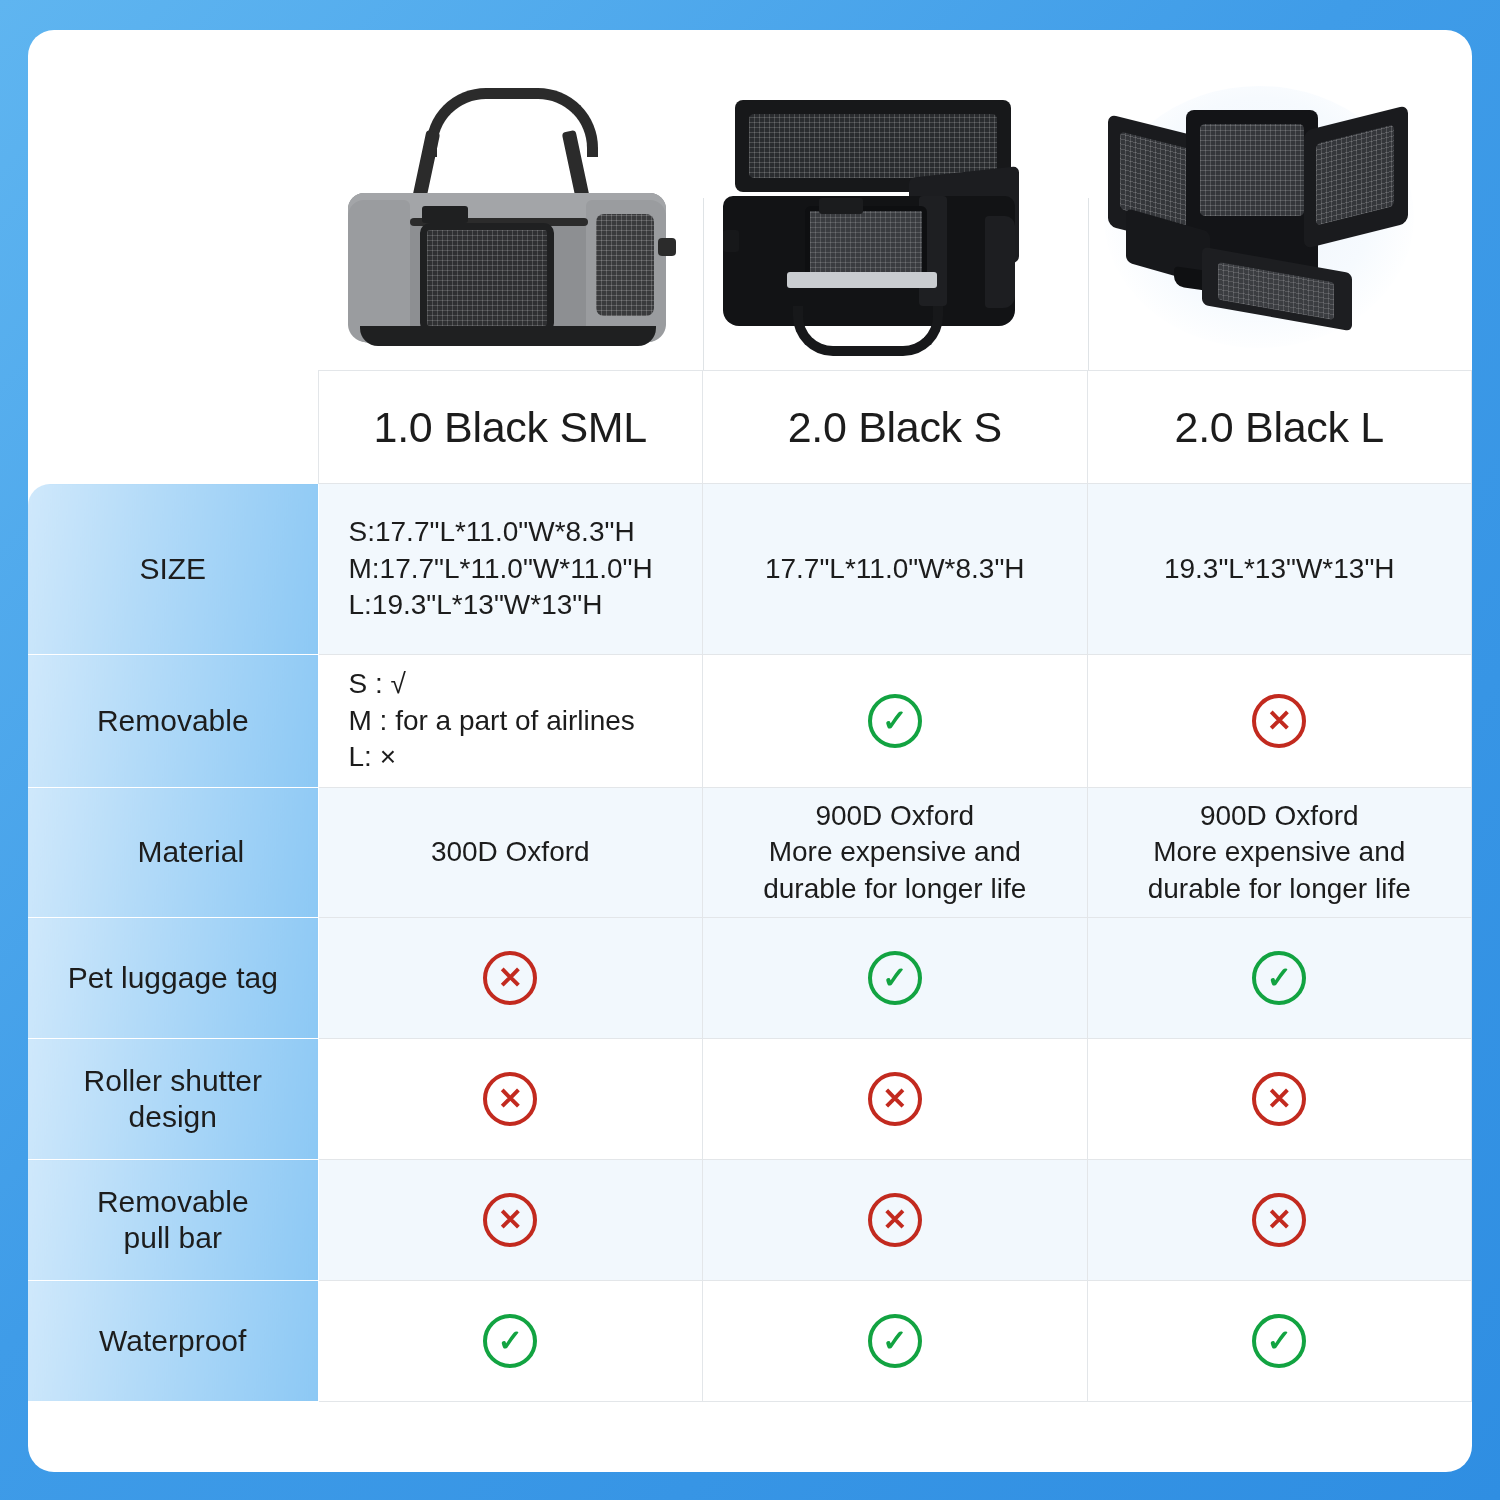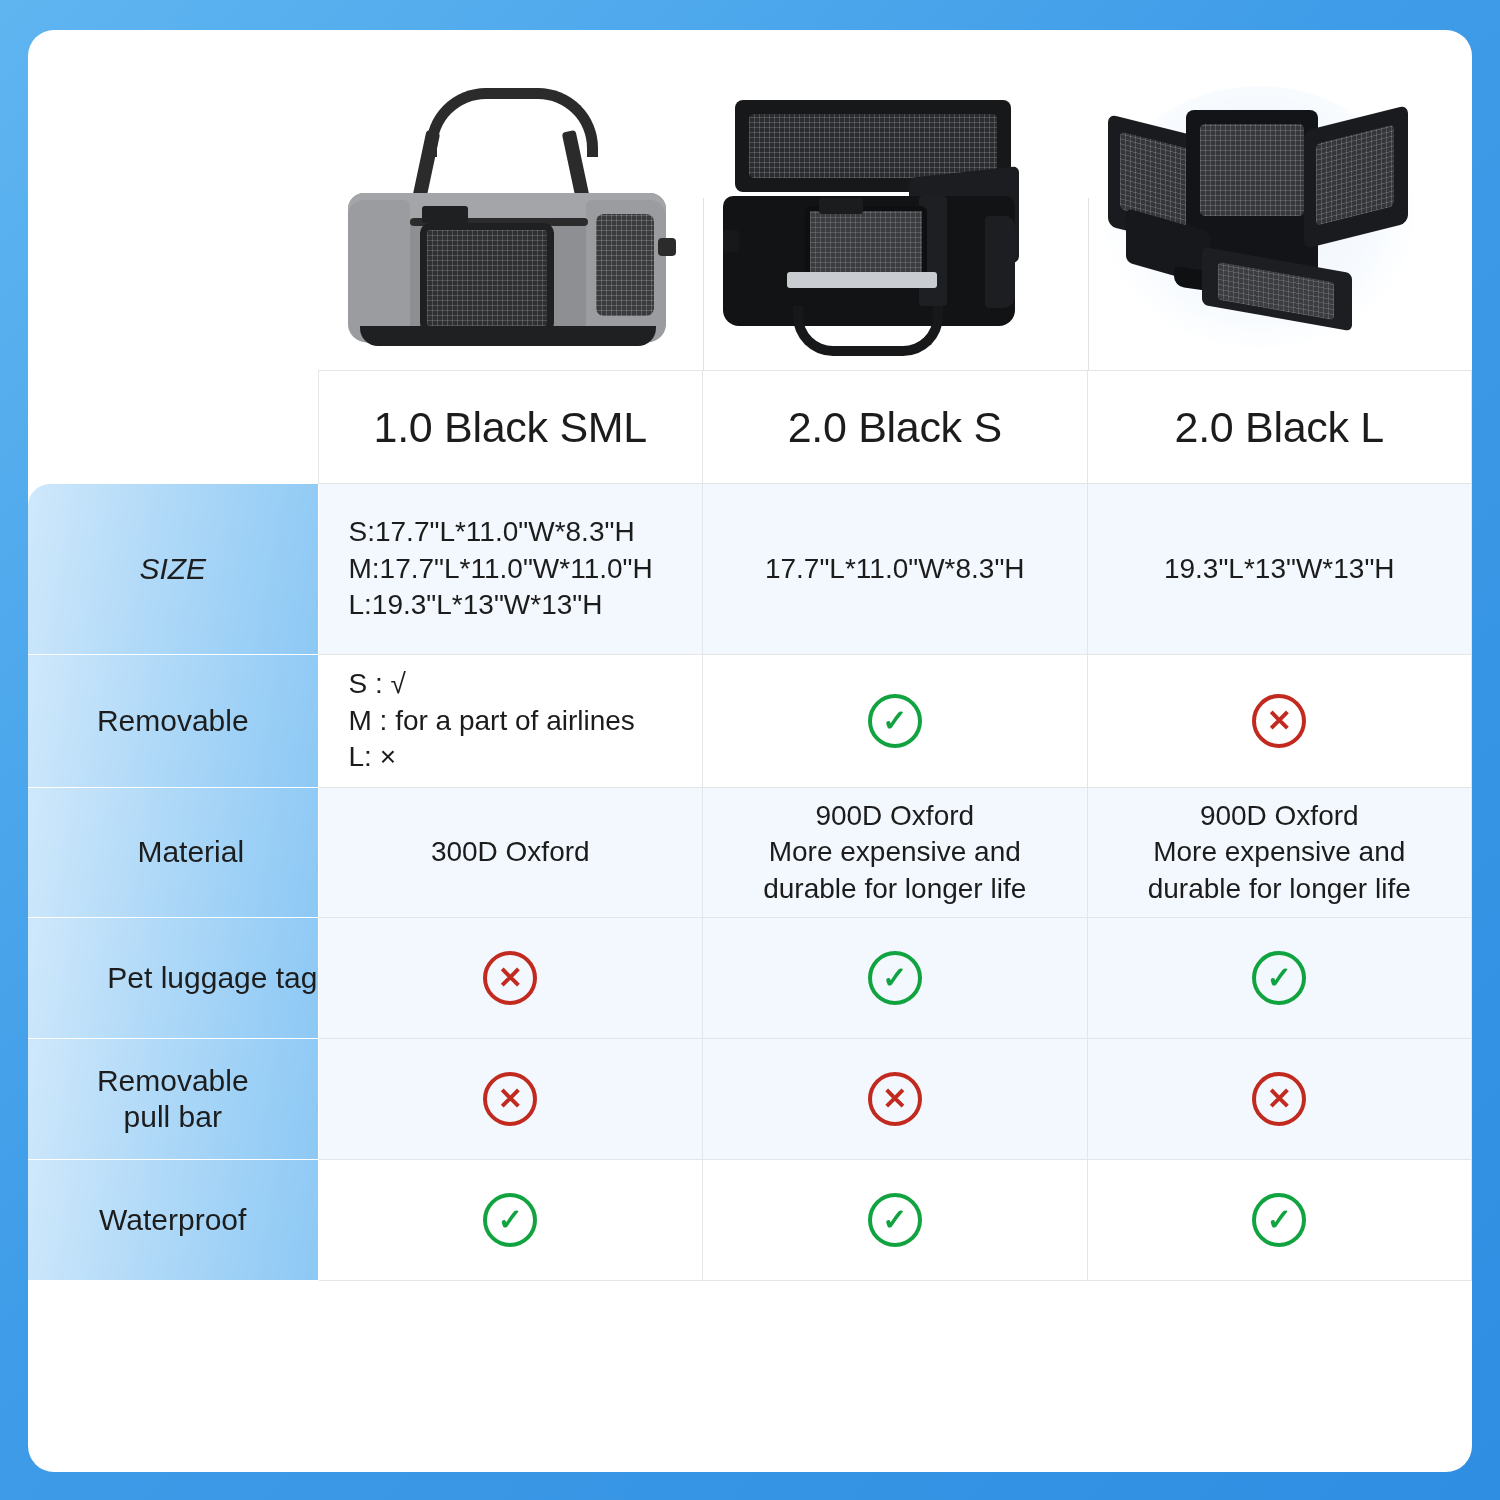--- a/index.html
+++ b/index.html
@@ -395,21 +395,21 @@
           <col class="c-data">
         </colgroup>
         <tbody id="table-body">
             <tr class="head-row">
               <th class="head-blank"></th>
               <th>1.0 Black SML</th>
               <th>2.0 Black S</th>
               <th>2.0 Black L</th>
             </tr>
             <tr class="rowgroup-alt">
-              <td class="row-label r-size label-top-round" style="white-space: pre-line; font-style: italic;">SIZE</td>
+              <td class="row-label r-size label-top-round" style="white-space: pre-line;">SIZE</td>
               <td class="r-size">
                 <div class="cell-text left">S:17.7"L*11.0"W*8.3"H
 M:17.7"L*11.0"W*11.0"H
 L:19.3"L*13"W*13"H</div>
               </td>
               <td class="r-size">
                 <div class="cell-text">17.7"L*11.0"W*8.3"H</div>
               </td>
               <td class="r-size">
                 <div class="cell-text">19.3"L*13"W*13"H</div>
@@ -435,24 +435,31 @@
 More expensive and
 durable for longer life</div>
               </td>
               <td class="r-material">
                 <div class="cell-text">900D Oxford
 More expensive and
 durable for longer life</div>
               </td>
             </tr>
             <tr class="rowgroup-alt">
-              <td class="row-label r-normal" style="white-space: pre-line; text-align: right;">Pet luggage tag</td>
+              <td class="row-label r-normal" style="white-space: pre-line;">Pet luggage tag</td>
               <td class="r-normal"><span class="mark no"></span></td>
               <td class="r-normal"><span class="mark yes"></span></td>
               <td class="r-normal"><span class="mark yes"></span></td>
+            </tr>
+            <tr>
+              <td class="row-label r-normal" style="white-space: pre-line;">Roller shutter
+design</td>
+              <td class="r-normal"><span class="mark no"></span></td>
+              <td class="r-normal"><span class="mark no"></span></td>
+              <td class="r-normal"><span class="mark no"></span></td>
             </tr>
             <tr class="rowgroup-alt">
               <td class="row-label r-normal" style="white-space: pre-line; margin-left: 28px;">Removable
 pull bar</td>
               <td class="r-normal"><span class="mark no"></span></td>
               <td class="r-normal"><span class="mark no"></span></td>
               <td class="r-normal"><span class="mark no"></span></td>
             </tr>
             <tr>
               <td class="row-label r-normal" style="white-space: pre-line;">Waterproof</td>

